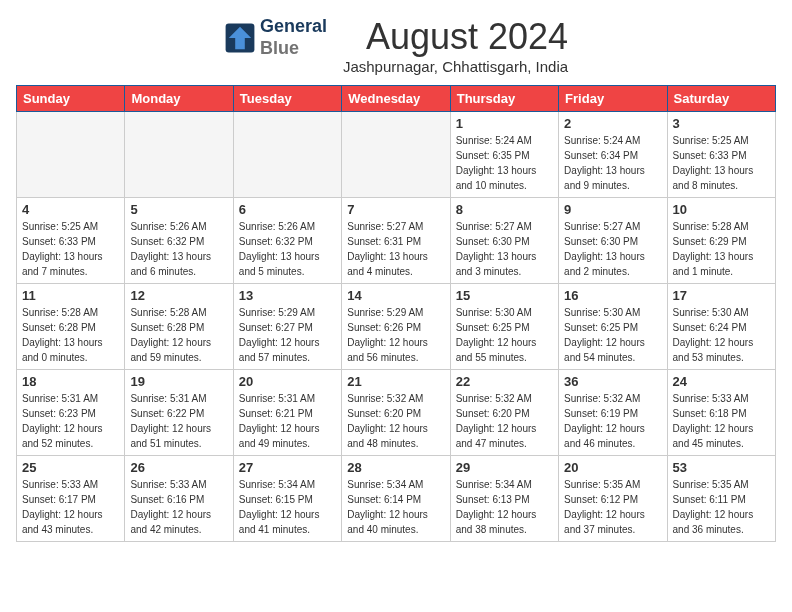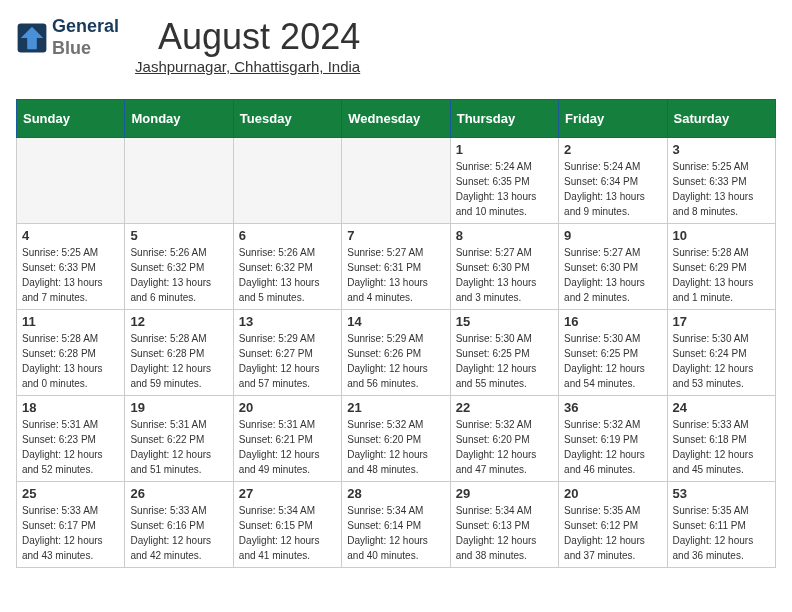--- a/index.html
+++ b/index.html
@@ -5,23 +5,23 @@
     * { box-sizing: border-box; margin: 0; padding: 0; }
     body {
       font-family: Arial, sans-serif;
       background: #fff;
       width: 792px;
       min-height: 612px;
       padding: 16px;
     }
     .header {
       display: flex;
-      justify-content: flex-start;
+      justify-content: center;
       align-items: flex-start;
-      margin-bottom: 24px;
+      margin-bottom: 10px;
       gap: 16px;
     }
     .logo {
       display: flex;
       align-items: center;
     }
     .logo-text {
       font-size: 18px;
       font-weight: bold;
       color: #1a3a5c;
@@ -39,32 +39,31 @@
       text-align: right;
     }
     .month-year {
       font-size: 36px;
       font-weight: normal;
       color: #333;
     }
     .location {
       font-size: 15px;
       color: #333;
-      text-decoration: underline;
     }
     table {
       width: 100%;
       border-collapse: collapse;
       table-layout: fixed;
     }
     th {
-      background-color: #15803d;
+      background-color: #ef4444;
       color: #fff;
       text-align: left;
-      padding: 11px 6px;
+      padding: 5px 6px;
       font-size: 13px;
       border: 1px solid #1a5a9a;
     }
     td {
       border: 1px solid #ccc;
       vertical-align: top;
       padding: 4px 5px;
       font-size: 10.5px;
       color: #333;
       height: 80px;

